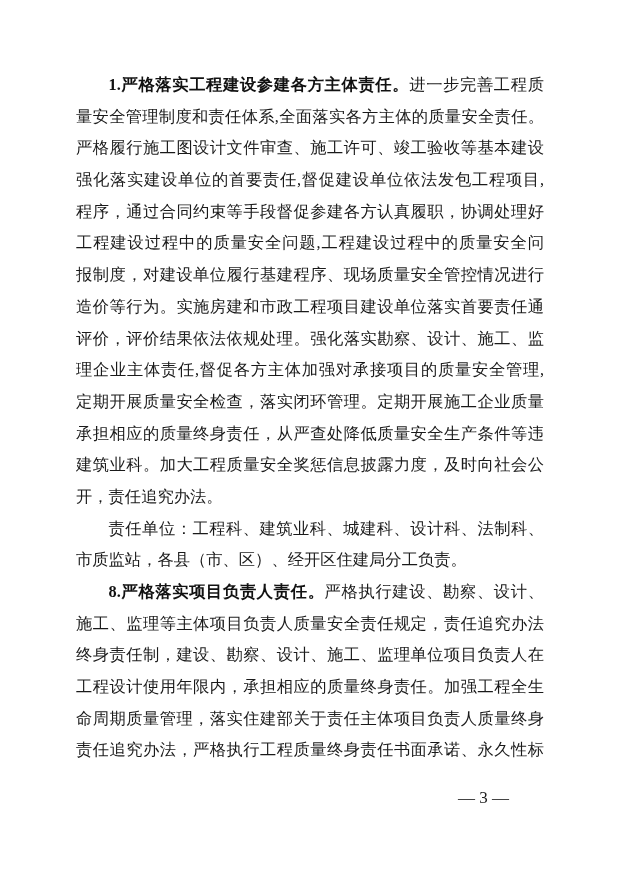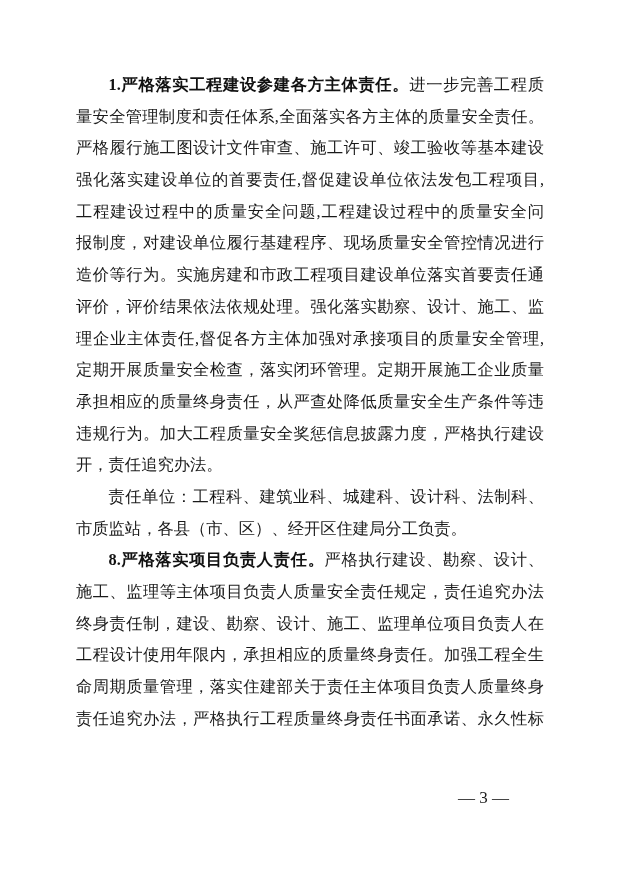--- a/index.html
+++ b/index.html
@@ -59,28 +59,29 @@
 
 <div class="sheet">
 
   <div class="textblock">
 
     <div class="line indent"><span class="b">1.严格落实工程建设参建各方主体责任。</span><span>进一步完善工程质</span></div>
 
     <div class="line">量安全管理制度和责任体系,全面落实各方主体的质量安全责任。</div>
     <div class="line">严格履行施工图设计文件审查、施工许可、竣工验收等基本建设</div>
     <div class="line">强化落实建设单位的首要责任,督促建设单位依法发包工程项目,</div>
+    <div class="line">程序，通过合同约束等手段督促参建各方认真履职，协调处理好</div>
     <div class="line">工程建设过程中的质量安全问题,工程建设过程中的质量安全问题、</div>
     <div class="line">报制度，对建设单位履行基建程序、现场质量安全管控情况进行</div>
     <div class="line">造价等行为。实施房建和市政工程项目建设单位落实首要责任通</div>
     <div class="line">评价，评价结果依法依规处理。强化落实勘察、设计、施工、监</div>
     <div class="line">理企业主体责任,督促各方主体加强对承接项目的质量安全管理,</div>
     <div class="line">定期开展质量安全检查，落实闭环管理。定期开展施工企业质量</div>
     <div class="line">承担相应的质量终身责任，从严查处降低质量安全生产条件等违法</div>
-    <div class="line">违规行为。加大工程质量安全奖惩信息披露力度，严格执行建设</div>
+    <div class="line">建筑业科。加大工程质量安全奖惩信息披露力度，及时向社会公</div>
 
     <div class="line short">开，责任追究办法。</div>
 
     <div class="line indent">责任单位：工程科、建筑业科、城建科、设计科、法制科、</div>
     <div class="line short">市质监站，各县（市、区）、经开区住建局分工负责。</div>
 
     <div class="line indent"><span class="b">8.严格落实项目负责人责任。</span><span>严格执行建设、勘察、设计、</span></div>
 
     <div class="line">施工、监理等主体项目负责人质量安全责任规定，责任追究办法</div>
     <div class="line">终身责任制，建设、勘察、设计、施工、监理单位项目负责人在</div>

